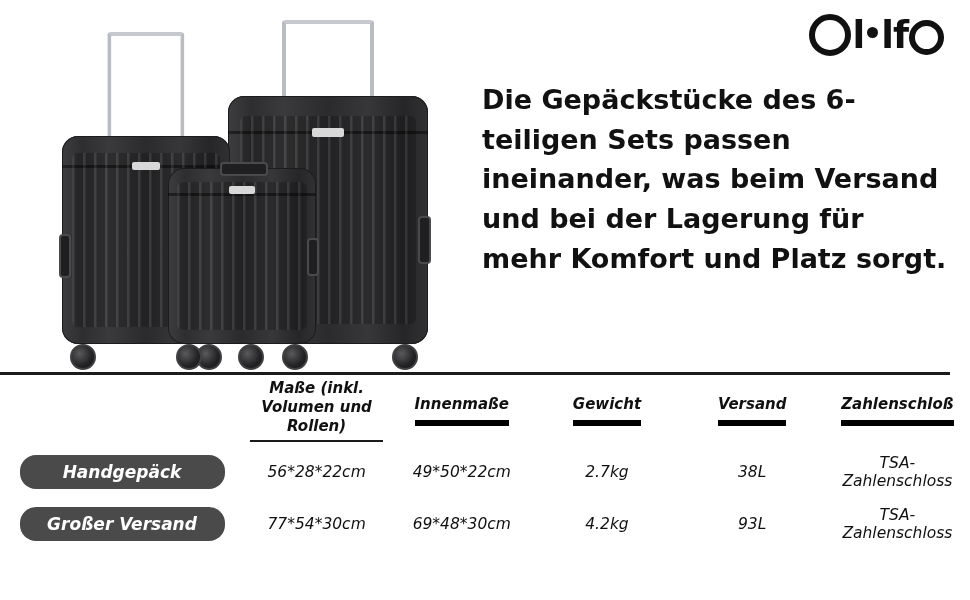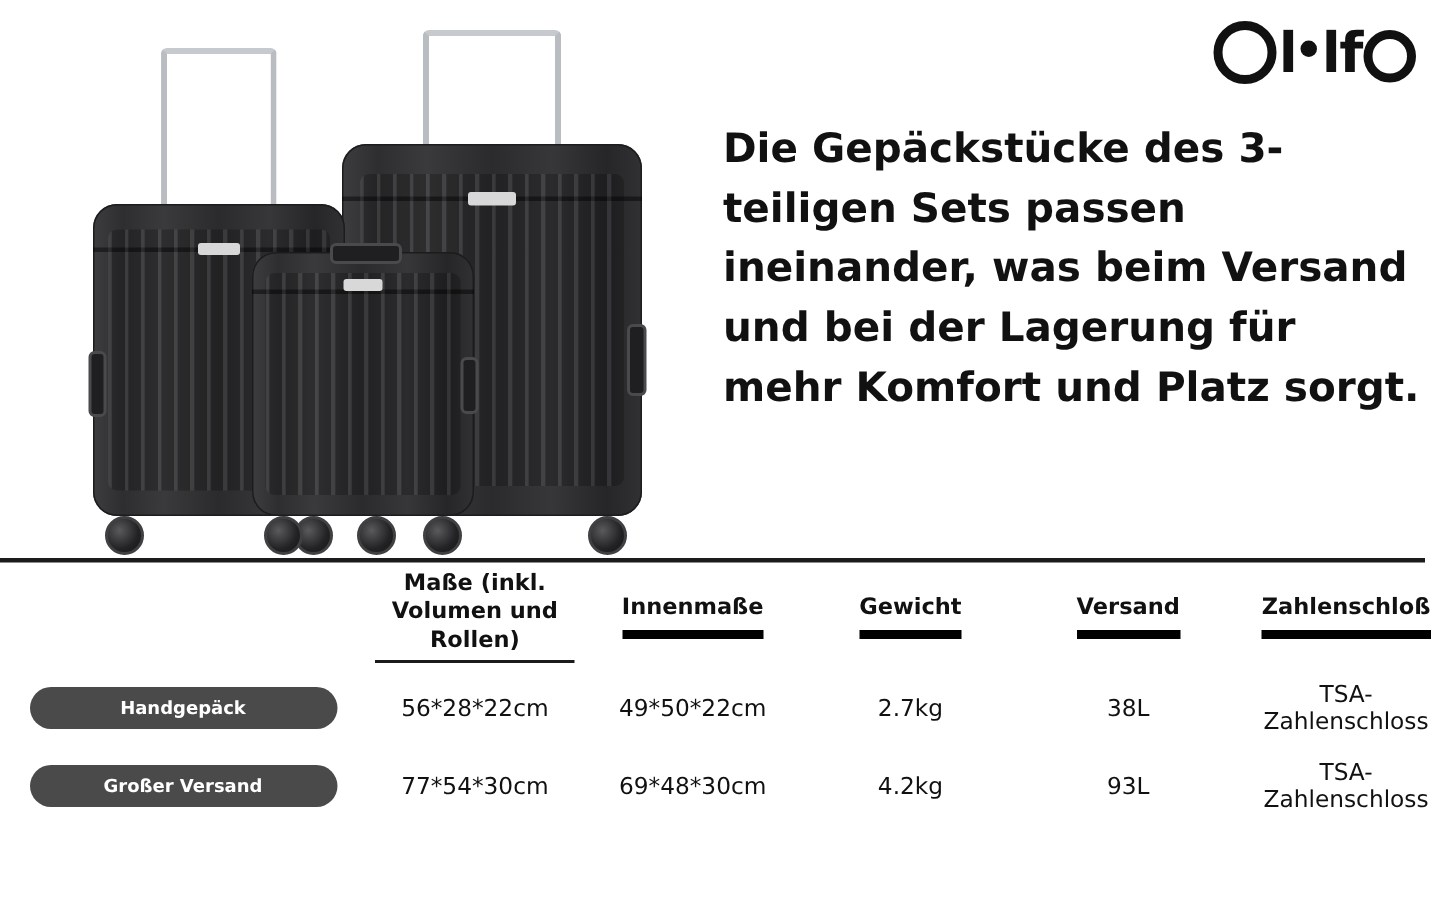--- a/index.html
+++ b/index.html
@@ -168,20 +168,21 @@
   
   .table-section {
     position: absolute;
     left: 0;
     top: 372px;
     width: 950px;
     height: 228px;
     background: #ffffff;
     border-top: 3px solid #1b1b1b;
     box-sizing: border-box;
+    font-style: italic;
   }
   table.spec {
     width: 970px;
     border-collapse: collapse;
     table-layout: fixed;
     font-family: "DejaVu Sans", sans-serif;
   }
   table.spec th, table.spec td {
     text-align: center;
     vertical-align: middle;
@@ -206,21 +207,21 @@
     width: 232px;
     padding-left: 12px;
     padding-right: 12px;
   }
   .pill {
     display: block;
     margin: 0 auto;
     width: 205px;
     background: #4a4a4a;
     color: #ffffff;
-    font-size: 12px;
+    font-size: 17px;
     font-weight: bold;
     border-radius: 16px;
     padding: 7px 4px;
     box-sizing: border-box;
     white-space: nowrap;
     overflow: hidden;
     text-overflow: ellipsis;
   }
   .th-underline {
     display: inline-block;
@@ -281,21 +282,21 @@
           <div class="badge" style="top:18px; width:26px; height:8px;"></div>
           <div class="grip" style="left:50%; margin-left:-22px; top:-6px; width:44px; height:10px;"></div>
           <div class="grip" style="right:-3px; top:70px; width:8px; height:34px;"></div>
         </div>
         <div class="wheel" style="left:8px;"></div>
         <div class="wheel" style="right:8px;"></div>
       </div>
 
     </div>
 
-    <div class="headline">Die Gepäckstücke des 3-teiligen Sets passen ineinander, was beim Versand und bei der Lagerung für mehr Komfort und Platz sorgt.</div>
+    <div class="headline">Die Gepäckstücke des 6-teiligen Sets passen ineinander, was beim Versand und bei der Lagerung für mehr Komfort und Platz sorgt.</div>
 
   </div>
 
   <div class="table-section">
     <table class="spec">
       <thead>
         <tr>
           <th class="corner"></th>
           <th>
             <span class="hdr-2line">

